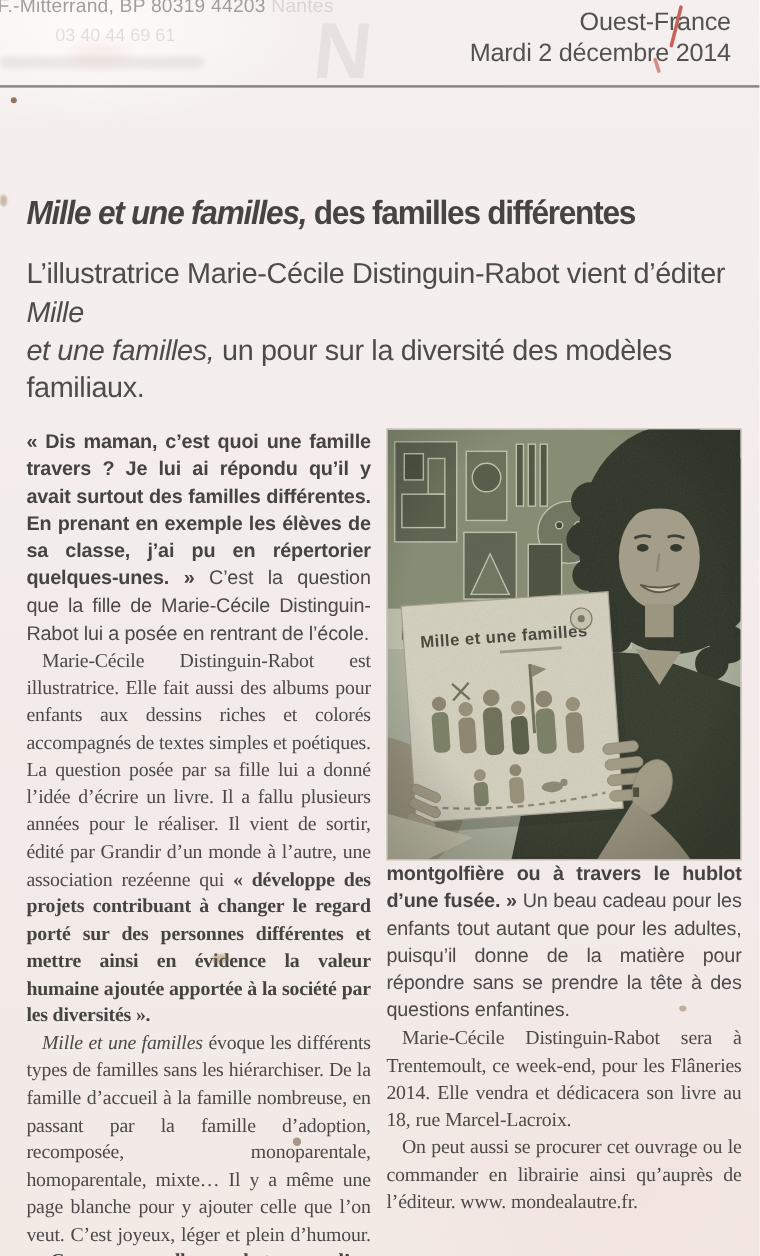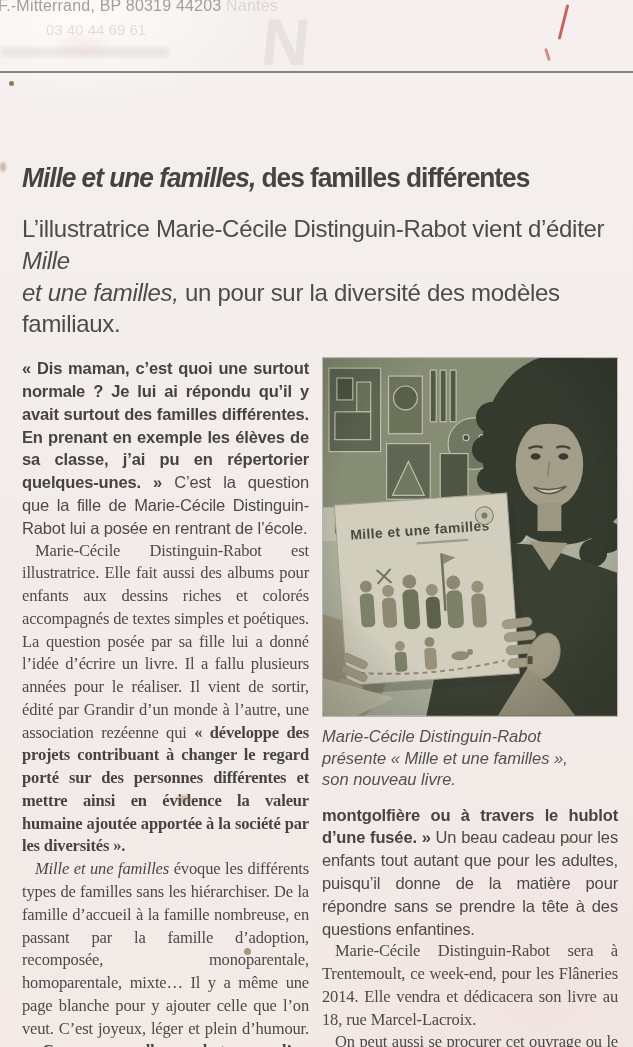--- a/index.html
+++ b/index.html
@@ -47,39 +47,43 @@
   .caption{margin-top:9px;margin-bottom:13px;font-style:italic;font-size:16.5px;line-height:1.3;color:#51514f;}
 </style>
 </head>
 <body>
 
 <div class="masthead">
   <div class="address"><span>F.-Mitterrand, BP 80319 44203</span><span class="city"> Nantes</span></div>
   <div class="phone">03 40 44 69 61</div>
   <div class="ghost-line"></div>
   <div class="ghost-n">N</div>
+  <div class="mast-right">
+    <div>Ouest-France</div>
+    <div>Mardi 2 décembre 2014</div>
+  </div>
   <div class="pen-stroke-1" style="background: rgb(191, 74, 65);"></div>
   <div class="pen-stroke-2" style="background: rgb(191, 74, 65);"></div>
   <div class="rule"></div>
 </div>
 
 <div class="stain stain-a"></div>
 <div class="stain stain-b"></div>
 <div class="stain stain-c"></div>
 <div class="stain stain-d"></div>
 <div class="stain stain-e"></div>
 <div class="stain stain-f"></div>
 
 <div class="main">
   <h1 class="headline"><span class="b i">Mille et une familles,</span><span class="b"> des familles différentes</span></h1>
   <div class="lede"><span>L’illustratrice Marie-Cécile Distinguin-Rabot vient d’éditer </span><span class="i">Mille</span><br><span class="i">et une familles,</span><span> un pour sur la diversité des modèles familiaux.</span></div>
 
   <div class="cols">
     <div class="col-left bodytext">
-        <p><span class="b">« Dis maman, c’est quoi une surtout normale ? Je lui ai répondu qu’il y avait surtout des familles différentes. En prenant en exemple les élèves de sa classe, j’ai pu en répertorier quelques-unes. » </span><span>C’est la question que la fille de Marie-Cécile Distinguin-Rabot lui a posée en rentrant de l’école.</span></p>
+        <p><span class="b">« Dis maman, c’est quoi une famille travers ? Je lui ai répondu qu’il y avait surtout des familles différentes. En prenant en exemple les élèves de sa classe, j’ai pu en répertorier quelques-unes. » </span><span>C’est la question que la fille de Marie-Cécile Distinguin-Rabot lui a posée en rentrant de l’école.</span></p>
         <p class="indent"><span>Marie-Cécile Distinguin-Rabot est illustratrice. Elle fait aussi des albums pour enfants aux dessins riches et colorés accompagnés de textes simples et poétiques. La question posée par sa fille lui a donné l’idée d’écrire un livre. Il a fallu plusieurs années pour le réaliser. Il vient de sortir, édité par Grandir d’un monde à l’autre, une association rezéenne qui </span><span class="b">« développe des projets contribuant à changer le regard porté sur des personnes différentes et mettre ainsi en évidence la valeur humaine ajoutée apportée à la société par les diversités ».</span></p>
         <p class="indent"><span class="i">Mille et une familles</span><span> évoque les différents types de familles sans les hiérarchiser. De la famille d’accueil à la famille nombreuse, en passant par la famille d’adoption, recomposée, monoparentale, homoparentale, mixte… Il y a même une page blanche pour y ajouter celle que l’on veut. C’est joyeux, léger et plein d’humour. </span><span class="b">« Comme un album photo que l’on feuillette pour prendre de la hauteur, à dos d’éléphant, en</span></p>
       </div>
 
     <div class="col-right">
       <figure>
 
         <svg class="photo-frame" viewBox="0 0 296 360" xmlns="http://www.w3.org/2000/svg">
           <defs>
             <filter id="grain">
@@ -200,21 +204,20 @@
 
           <g fill="#a79f89" stroke="#8b8570" stroke-width="0.6">
             <rect x="22" y="296" width="26" height="8" rx="4" transform="rotate(24 22 296)"></rect>
             <rect x="20" y="308" width="28" height="8" rx="4" transform="rotate(24 20 308)"></rect>
             <rect x="18" y="320" width="26" height="8" rx="4" transform="rotate(24 18 320)"></rect>
           </g>
           <polygon points="0,322 72,342 34,360 0,360" fill="#c6c3ae" opacity="0.9"></polygon>
           <rect width="296" height="360" filter="url(#grain)" opacity="0.55"></rect>
           <rect width="296" height="360" fill="url(#vig)"></rect>
         </svg>
-        <figcaption class="caption"><span class="i">Marie-Cécile Distinguin-Rabot</span><br><span class="i">présente « Mille et une familles »,</span><br><span class="i">son nouveau livre.</span></figcaption>
       </figure>
       <div class="bodytext">
           <p><span class="b">montgolfière ou à travers le hublot d’une fusée. » </span><span>Un beau cadeau pour les enfants tout autant que pour les adultes, puisqu’il donne de la matière pour répondre sans se prendre la tête à des questions enfantines.</span></p>
           <p class="indent"><span>Marie-Cécile Distinguin-Rabot sera à Trentemoult, ce week-end, pour les Flâneries 2014. Elle vendra et dédicacera son livre au 18, rue Marcel-Lacroix.</span></p>
           <p class="indent"><span>On peut aussi se procurer cet ouvrage ou le commander en librairie ainsi qu’auprès de l’éditeur. www. mondealautre.fr.</span></p>
         </div>
     </div>
   </div>
 </div>
 

